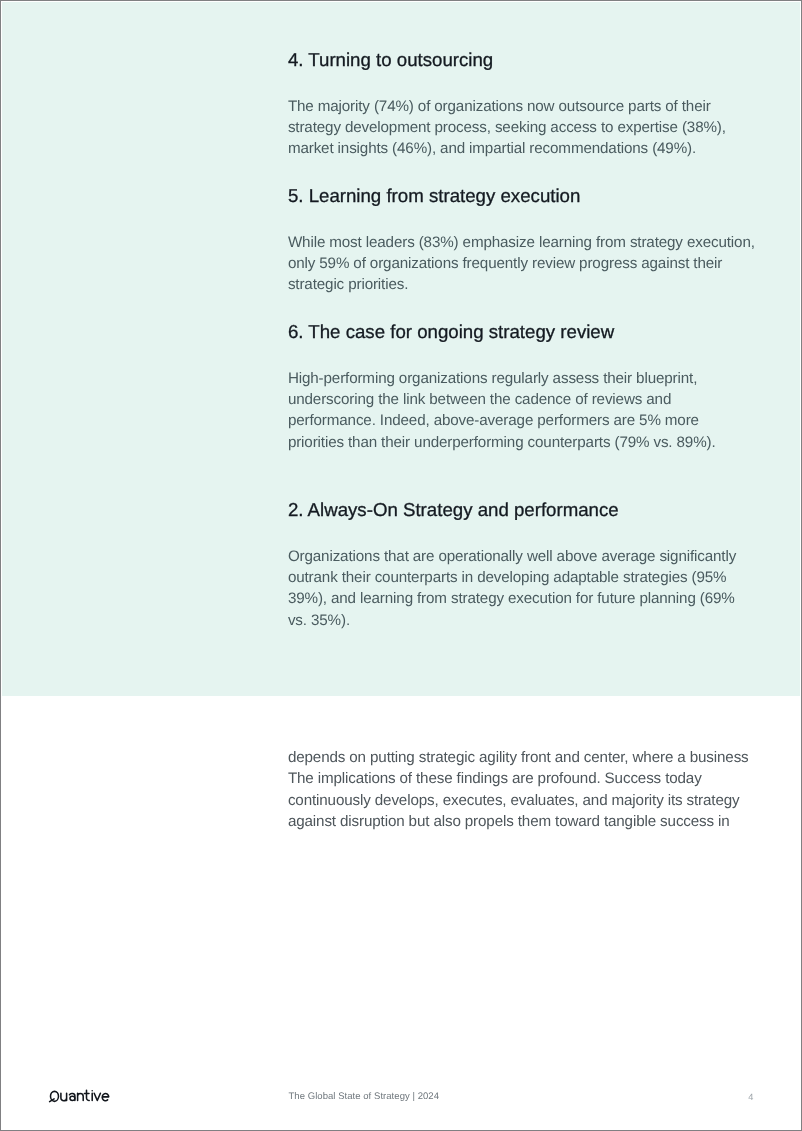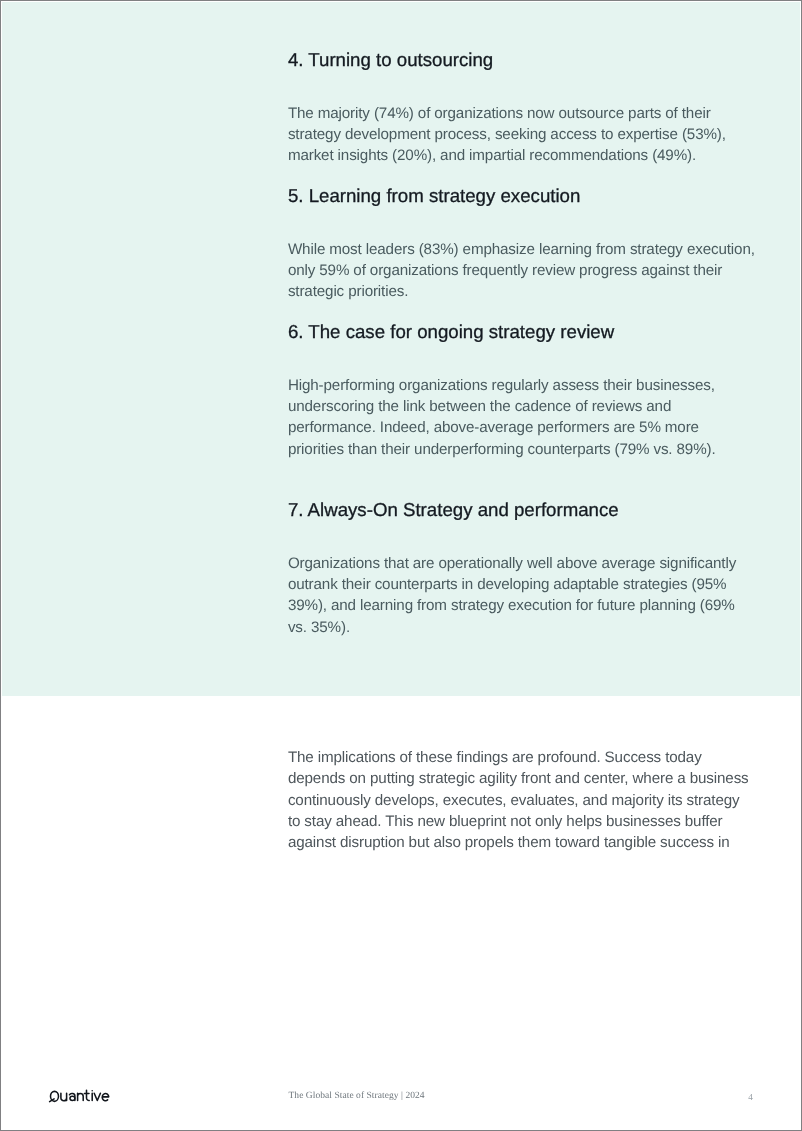--- a/index.html
+++ b/index.html
@@ -24,29 +24,29 @@
     background:#e5f4f0;
   }
   #content{position:absolute;left:286.9px;top:0;width:480px;}
   .sec{position:absolute;left:0;width:480px;}
   .h{
     position:absolute;left:0;top:0;
     font-size:18.66px;font-weight:400;color:#141a21;margin:0;
     -webkit-text-stroke:0.3px #141a21;
     letter-spacing:0;line-height:22px;white-space:nowrap;
   }
-  .body{position:absolute;left:0;top:54px;margin:0;padding:0;}
+  .body{position:absolute;left:0;top:47px;margin:0;padding:0;}
   .ln{
     font-size:15.2px;letter-spacing:-0.135px;color:#4a5b5f;margin:0;line-height:21.2px;
     white-space:nowrap;
   }
   .closing .ln{color:#4e565b;line-height:21.1px;}
   .sr{position:absolute;width:1px;height:1px;overflow:hidden;clip:rect(0 0 0 0);white-space:nowrap;}
   
-  #footer{position:absolute;left:0;top:0;width:642px;height:1131px;font-family:Liberation Serif, serif;}
+  #footer{position:absolute;left:0;top:0;width:642px;height:1131px;}
   #logo{position:absolute;left:46.8px;top:1086.3px;}
   #footer-center{
     position:absolute;left:287.5px;top:1090.2px;
     font-size:9.5px;color:#6e767c;letter-spacing:0.05px;white-space:nowrap;
     line-height:11px;
   }
   #pageno{
     position:absolute;left:747.3px;top:1091.6px;
     font-size:9.2px;color:#9aa1a7;line-height:9px;
   }
@@ -56,60 +56,59 @@
 
 <div id="page">
   <div id="greenband"></div>
 
   <div id="content">
 
     <div class="sec" style="top:47.97px">
       <div class="h">4. Turning to outsourcing</div>
       <div class="body">
         <div class="ln">The majority (74%) of organizations now outsource parts of their</div>
-        <div class="ln">strategy development process, seeking access to expertise (53%),</div>
-        <div class="ln">market insights (20%), and impartial recommendations (49%).</div>
+        <div class="ln">strategy development process, seeking access to expertise (38%),</div>
+        <div class="ln">market insights (46%), and impartial recommendations (49%).</div>
       </div>
     </div>
 
     <div class="sec" style="top:184.07px">
       <div class="h">5. Learning from strategy execution</div>
       <div class="body">
         <div class="ln">While most leaders (83%) emphasize learning from strategy execution,</div>
         <div class="ln">only 59% of organizations frequently review progress against their</div>
         <div class="ln">strategic priorities.</div>
       </div>
     </div>
 
     <div class="sec" style="top:319.97px">
       <div class="h">6. The case for ongoing strategy review</div>
       <div class="body">
-        <div class="ln">High-performing organizations regularly assess their businesses,</div>
+        <div class="ln">High-performing organizations regularly assess their blueprint,</div>
         <div class="ln">underscoring the link between the cadence of reviews and</div>
         <div class="ln">performance. Indeed, above-average performers are 5% more</div>
         <div class="ln">priorities than their underperforming counterparts (79% vs. 89%).</div>
       </div>
     </div>
 
     <div class="sec" style="top:497.97px">
-      <div class="h">7. Always-On Strategy and performance</div>
+      <div class="h">2. Always-On Strategy and performance</div>
       <div class="body">
         <div class="ln">Organizations that are operationally well above average significantly</div>
         <div class="ln">outrank their counterparts in developing adaptable strategies (95%</div>
         <div class="ln">39%), and learning from strategy execution for future planning (69%</div>
         <div class="ln">vs. 35%).</div>
       </div>
     </div>
 
     <div class="sec" style="top:746.4px">
       <div class="body closing" style="top:0">
+        <div class="ln">depends on putting strategic agility front and center, where a business</div>
         <div class="ln">The implications of these findings are profound. Success today</div>
-        <div class="ln">depends on putting strategic agility front and center, where a business</div>
         <div class="ln">continuously develops, executes, evaluates, and majority its strategy</div>
-        <div class="ln">to stay ahead. This new blueprint not only helps businesses buffer</div>
         <div class="ln">against disruption but also propels them toward tangible success in</div>
       </div>
     </div>
 
   </div>
 
   <div id="footer">
     <div id="logo">
       <svg width="64" height="20" viewBox="0 0 64 20" xmlns="http://www.w3.org/2000/svg" aria-hidden="true">
         <g fill="none" stroke="#12161c" stroke-width="1.55" stroke-linecap="round" stroke-linejoin="round">

